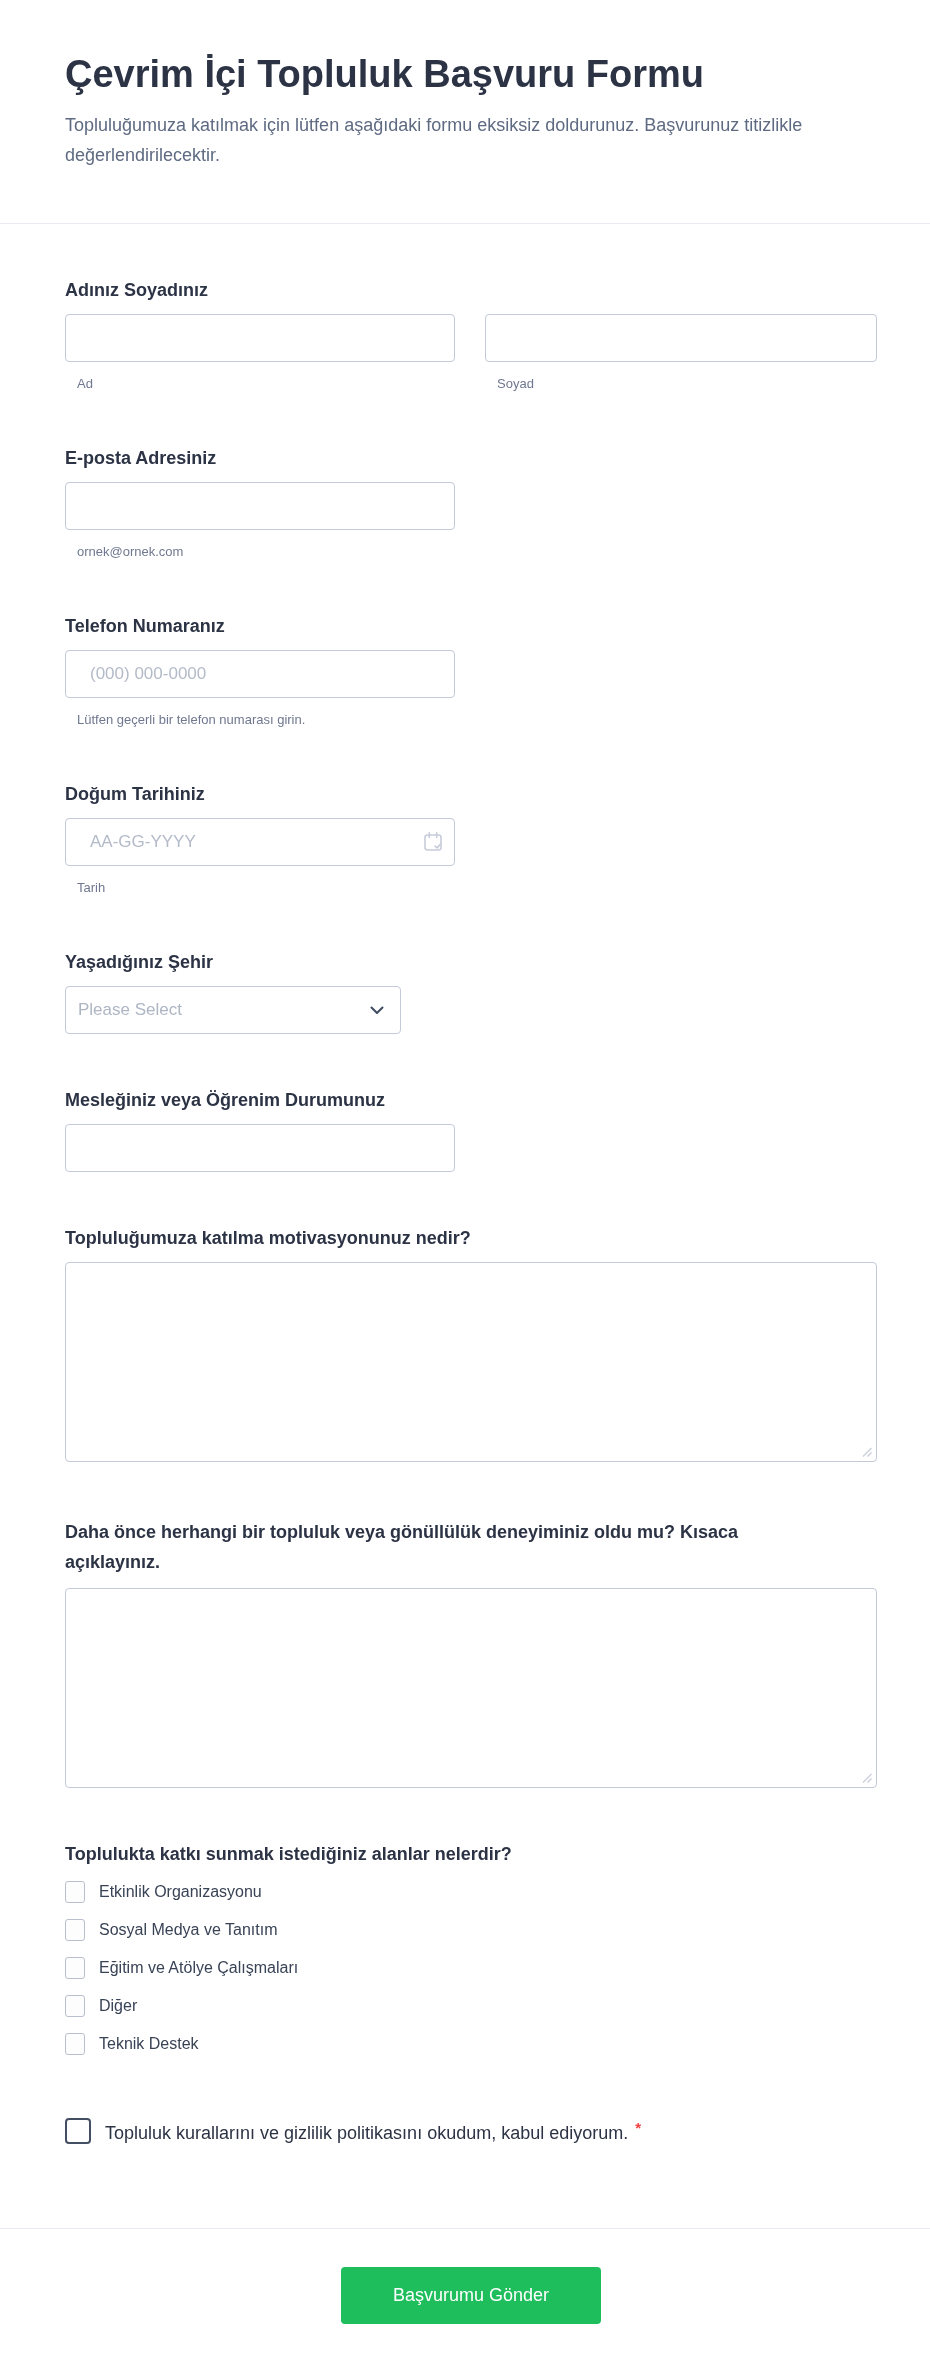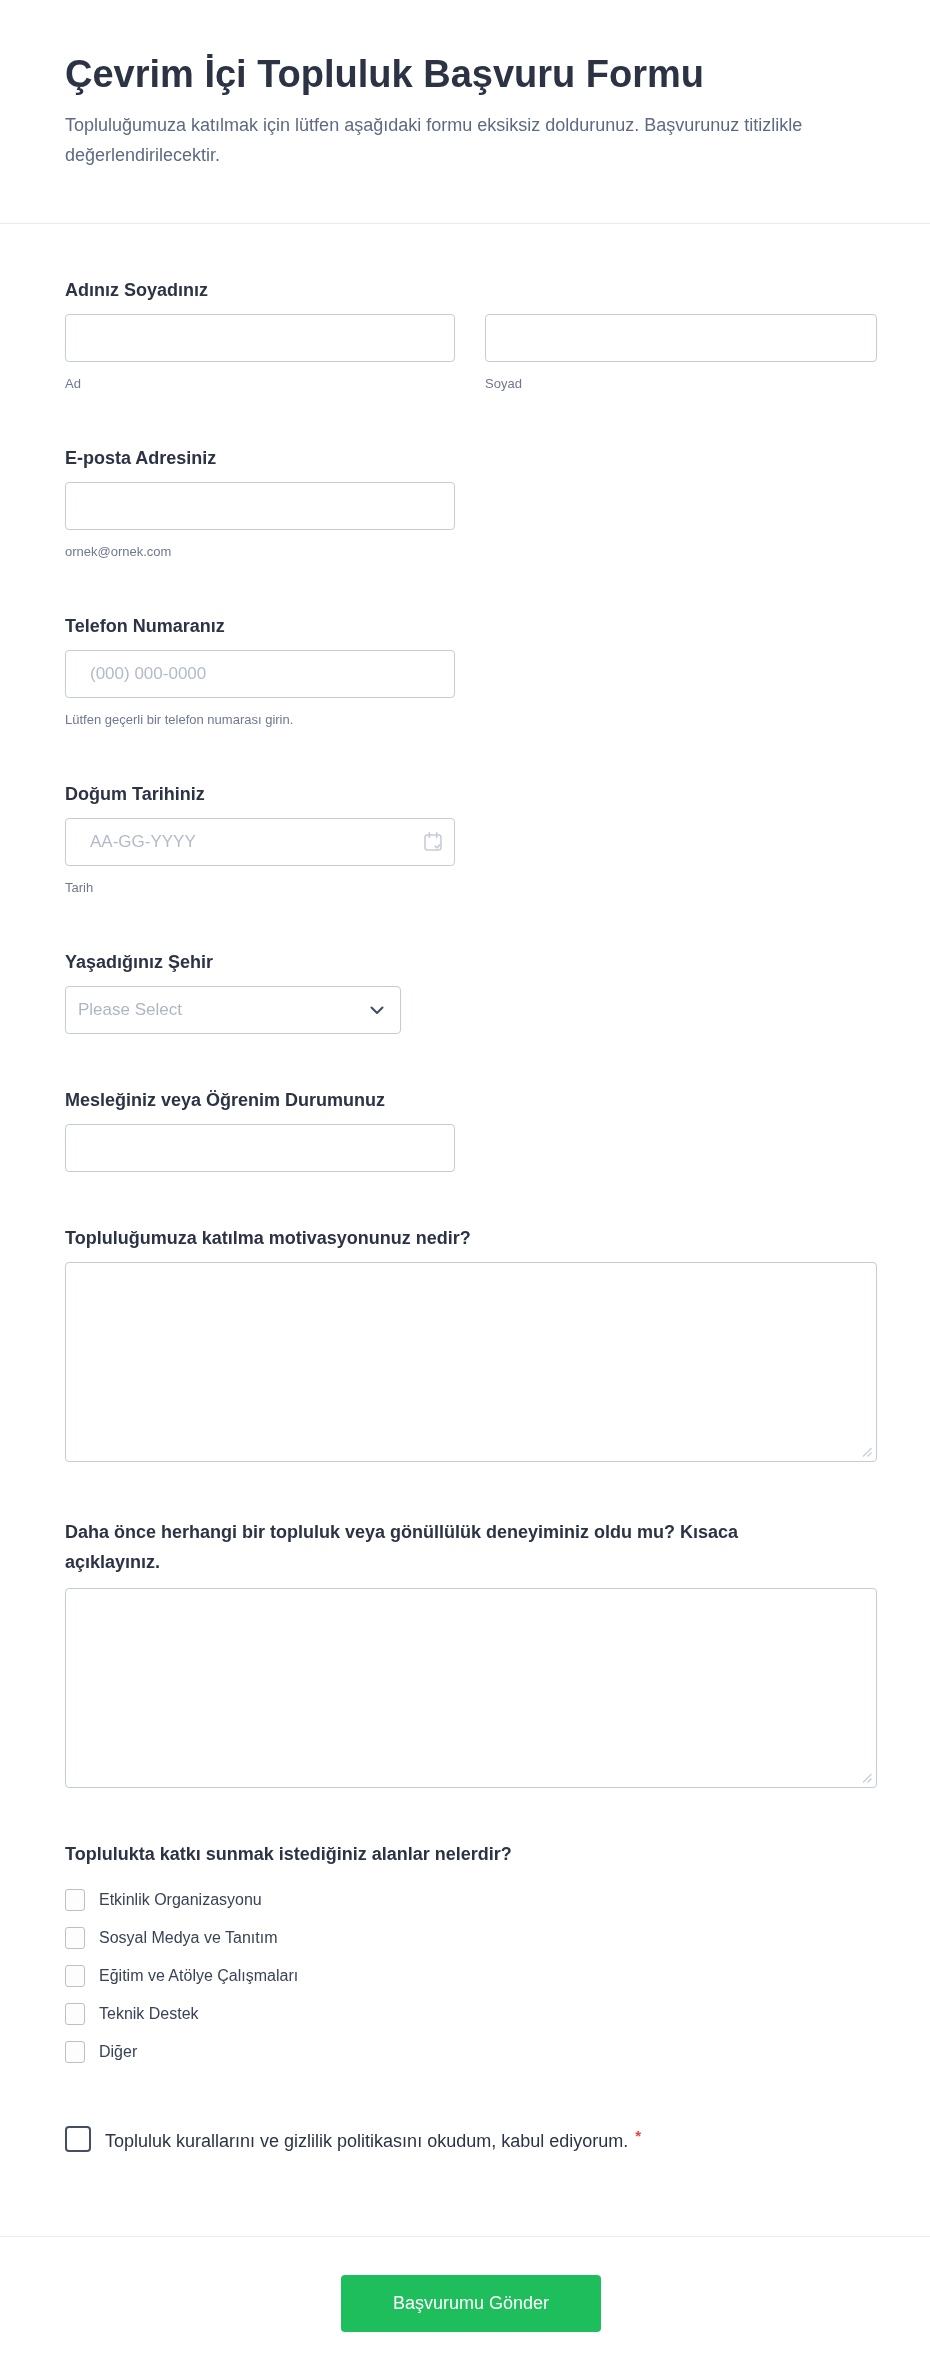--- a/index.html
+++ b/index.html
@@ -76,20 +76,21 @@
     gap: 30px;
   }
   .name-col { width: 390px; }
   .name-col.last { width: 392px; }
   .name-col .text-input { width: 100%; }
   .sub-label {
     margin-top: 14px;
     font-size: 13px;
     line-height: 16px;
     color: #6f7890;
+    margin-left: 12px;
   }
   
   .input-wrap {
     position: relative;
     width: 390px;
   }
   .input-wrap .text-input { width: 100%; }
   .cal-icon {
     position: absolute;
     right: 12px;
@@ -139,21 +140,21 @@
   }
   .resize-grip {
     position: absolute;
     right: 5px;
     bottom: 5px;
     width: 11px;
     height: 11px;
     pointer-events: none;
   }
   
-  .cb-group { margin-top: 24px; }
+  .cb-group { margin-top: 16px; }
   .cb-row {
     display: flex;
     align-items: center;
     height: 22px;
     margin-top: 16px;
     cursor: pointer;
   }
   .cb-row:first-child { margin-top: 0; }
   .cb-box {
     box-sizing: border-box;
@@ -318,25 +319,25 @@
         <div class="cb-row">
           <span class="cb-box"></span>
           <span class="cb-text">Sosyal Medya ve Tanıtım</span>
         </div>
         <div class="cb-row">
           <span class="cb-box"></span>
           <span class="cb-text">Eğitim ve Atölye Çalışmaları</span>
         </div>
         <div class="cb-row">
           <span class="cb-box"></span>
+          <span class="cb-text">Diğer</span>
+        </div>
+        <div class="cb-row">
+          <span class="cb-box"></span>
           <span class="cb-text">Teknik Destek</span>
-        </div>
-        <div class="cb-row">
-          <span class="cb-box"></span>
-          <span class="cb-text">Diğer</span>
         </div>
       </div>
   </div>
 
   <div class="agreement-row">
     <div class="agree-box"></div>
     <div class="agree-text"><span>Topluluk kurallarını ve gizlilik politikasını okudum, kabul ediyorum.</span><span class="req-star">*</span></div>
   </div>
 
 </div>

